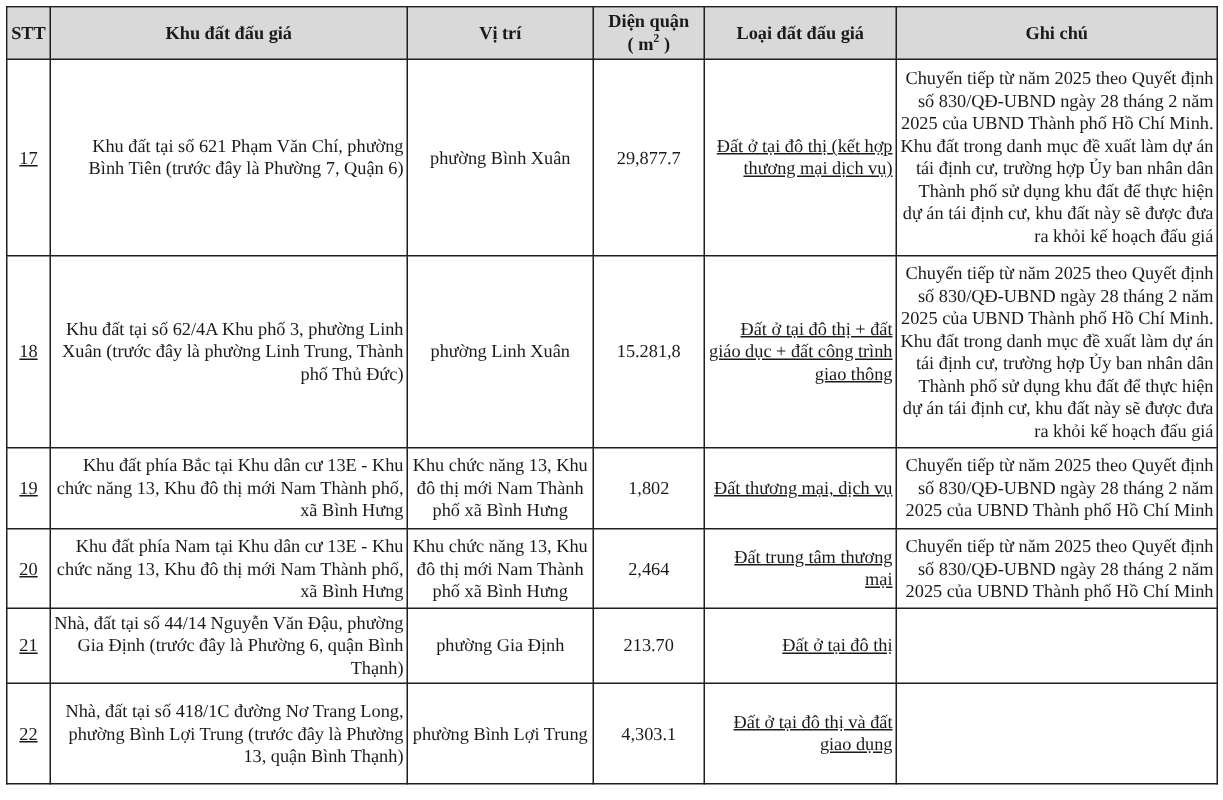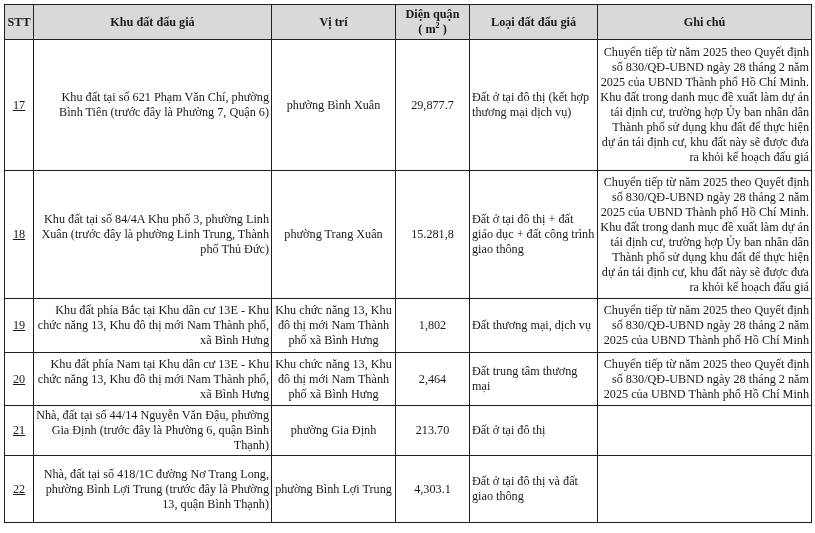--- a/index.html
+++ b/index.html
@@ -36,21 +36,21 @@
       background: #d9d9d9;
       font-weight: bold;
       text-align: center;
       font-size: 12.2px;
       line-height: 15px;
     }
     td.stt { text-align: center; text-decoration: underline; }
     td.name { text-align: right; }
     td.loc { text-align: center; }
     td.area { text-align: center; padding-right: 1px; }
-    td.type { text-align: left; }
+    td.type { text-align: right; text-decoration: underline; }
     td.note { text-align: right; }
     col.c-stt { width: 29px; }
     col.c-name { width: 238px; }
     col.c-loc { width: 124px; }
     col.c-area { width: 74px; }
     col.c-type { width: 128px; }
     col.c-note { width: 214px; }
     tr.h-head { height: 35px; }
     tr.h-r17 { height: 131px; }
     tr.h-r18 { height: 128px; }
@@ -89,22 +89,22 @@
     <tr class="h-r17">
       <td class="stt">17</td>
       <td class="name">Khu đất tại số 621 Phạm Văn Chí, phường Bình Tiên (trước đây là Phường 7, Quận 6)</td>
       <td class="loc">phường Bình Xuân</td>
       <td class="area">29,877.7</td>
       <td class="type">Đất ở tại đô thị (kết hợp thương mại dịch vụ)</td>
       <td class="note">Chuyển tiếp từ năm 2025 theo Quyết định số 830/QĐ-UBND ngày 28 tháng 2 năm 2025 của UBND Thành phố Hồ Chí Minh. Khu đất trong danh mục đề xuất làm dự án tái định cư, trường hợp Ủy ban nhân dân Thành phố sử dụng khu đất để thực hiện dự án tái định cư, khu đất này sẽ được đưa ra khỏi kế hoạch đấu giá</td>
     </tr>
     <tr class="h-r18">
       <td class="stt">18</td>
-      <td class="name">Khu đất tại số 84/4A Khu phố 3, phường Linh Xuân (trước đây là phường Linh Trung, Thành phố Thủ Đức)</td>
-      <td class="loc">phường Trang Xuân</td>
+      <td class="name">Khu đất tại số 62/4A Khu phố 3, phường Linh Xuân (trước đây là phường Linh Trung, Thành phố Thủ Đức)</td>
+      <td class="loc">phường Linh Xuân</td>
       <td class="area">15.281,8</td>
       <td class="type">Đất ở tại đô thị + đất giáo dục + đất công trình giao thông</td>
       <td class="note">Chuyển tiếp từ năm 2025 theo Quyết định số 830/QĐ-UBND ngày 28 tháng 2 năm 2025 của UBND Thành phố Hồ Chí Minh. Khu đất trong danh mục đề xuất làm dự án tái định cư, trường hợp Ủy ban nhân dân Thành phố sử dụng khu đất để thực hiện dự án tái định cư, khu đất này sẽ được đưa ra khỏi kế hoạch đấu giá</td>
     </tr>
     <tr class="h-r19">
       <td class="stt">19</td>
       <td class="name">Khu đất phía Bắc tại Khu dân cư 13E - Khu chức năng 13, Khu đô thị mới Nam Thành phố, xã Bình Hưng</td>
       <td class="loc">Khu chức năng 13, Khu đô thị mới Nam Thành phố xã Bình Hưng</td>
       <td class="area">1,802</td>
       <td class="type">Đất thương mại, dịch vụ</td>
@@ -124,17 +124,17 @@
       <td class="loc">phường Gia Định</td>
       <td class="area">213.70</td>
       <td class="type">Đất ở tại đô thị</td>
       <td class="note"></td>
     </tr>
     <tr class="h-r22">
       <td class="stt">22</td>
       <td class="name">Nhà, đất tại số 418/1C đường Nơ Trang Long, phường Bình Lợi Trung  (trước đây là Phường 13, quận Bình Thạnh)</td>
       <td class="loc">phường Bình Lợi Trung</td>
       <td class="area">4,303.1</td>
-      <td class="type">Đất ở tại đô thị và đất giao thông</td>
+      <td class="type">Đất ở tại đô thị và đất giao dụng</td>
       <td class="note"></td>
     </tr>
   </tbody>
 </table>
 
 </body></html>

